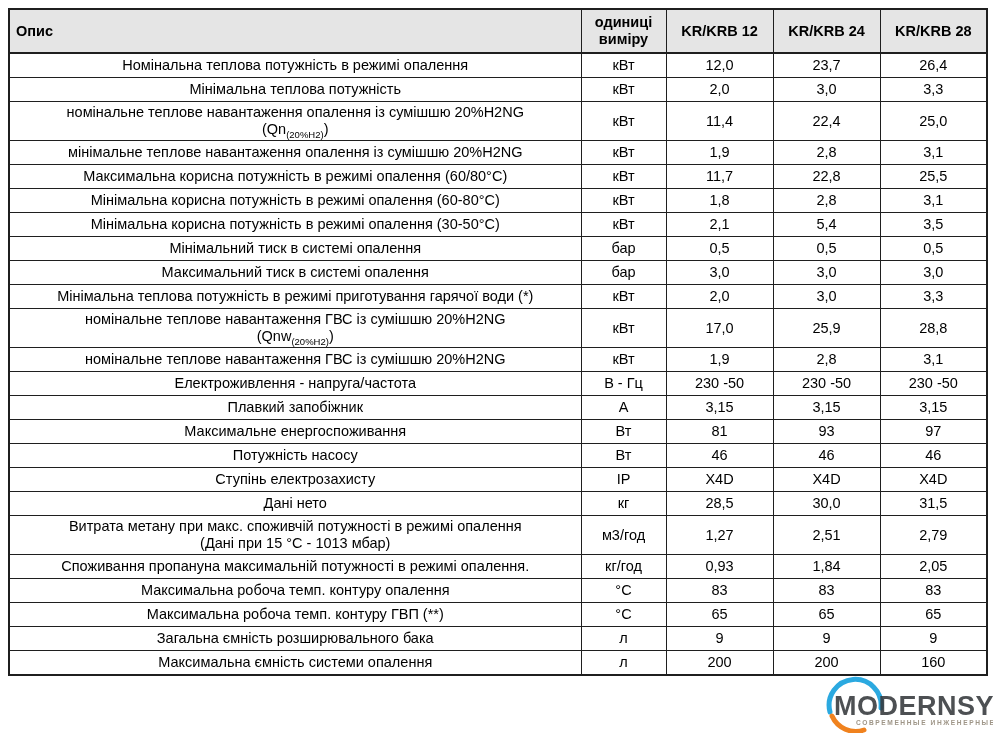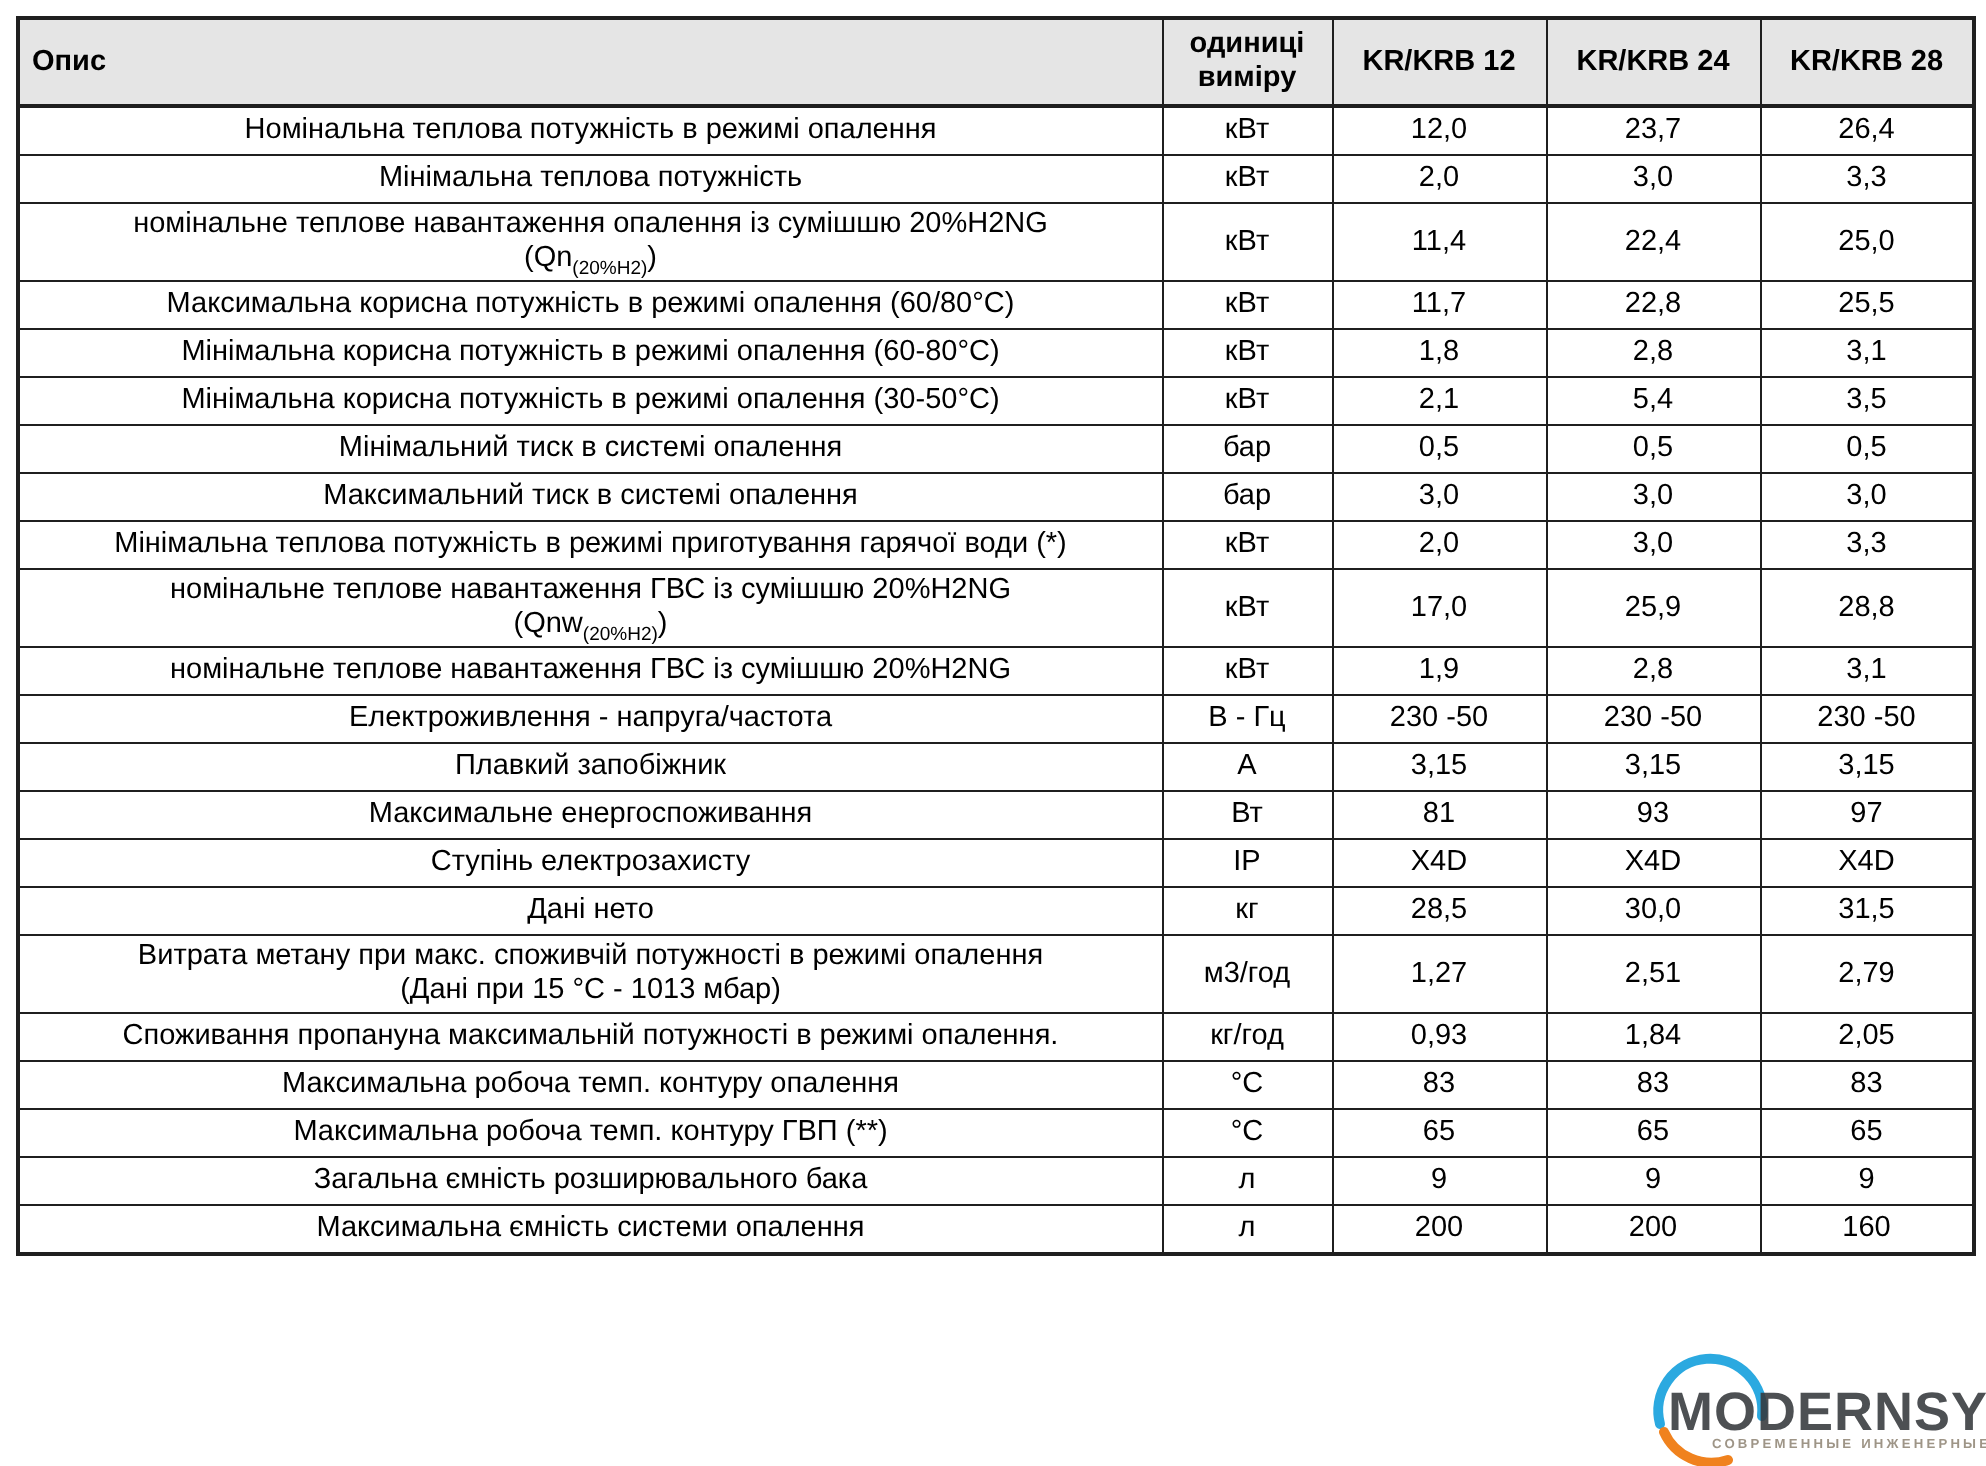--- a/index.html
+++ b/index.html
@@ -120,20 +120,30 @@
         <span>номінальне теплове навантаження опалення із сумішшю 20%H2NG</span>
         <span class="line2"><span>(Qn</span><sub>(20%H2)</sub><span>)</span></span>
       </td>
       <td class="unit">кВт</td>
       <td class="val">11,4</td>
       <td class="val">22,4</td>
       <td class="val">25,0</td>
     </tr>
         <tr>
       <td class="desc">
+        <span>мінімальне теплове навантаження опалення із сумішшю 20%H2NG</span>
+        
+      </td>
+      <td class="unit">кВт</td>
+      <td class="val">1,9</td>
+      <td class="val">2,8</td>
+      <td class="val">3,1</td>
+    </tr>
+        <tr>
+      <td class="desc">
         <span>Максимальна корисна потужність в режимі опалення (60/80°С)</span>
         
       </td>
       <td class="unit">кВт</td>
       <td class="val">11,7</td>
       <td class="val">22,8</td>
       <td class="val">25,5</td>
     </tr>
         <tr>
       <td class="desc">
@@ -227,20 +237,30 @@
     </tr>
         <tr>
       <td class="desc">
         <span>Максимальне енергоспоживання</span>
         
       </td>
       <td class="unit">Вт</td>
       <td class="val">81</td>
       <td class="val">93</td>
       <td class="val">97</td>
+    </tr>
+        <tr>
+      <td class="desc">
+        <span>Потужність насосу</span>
+        
+      </td>
+      <td class="unit">Вт</td>
+      <td class="val">46</td>
+      <td class="val">46</td>
+      <td class="val">46</td>
     </tr>
         <tr>
       <td class="desc">
         <span>Ступінь електрозахисту</span>
         
       </td>
       <td class="unit">IP</td>
       <td class="val">X4D</td>
       <td class="val">X4D</td>
       <td class="val">X4D</td>

